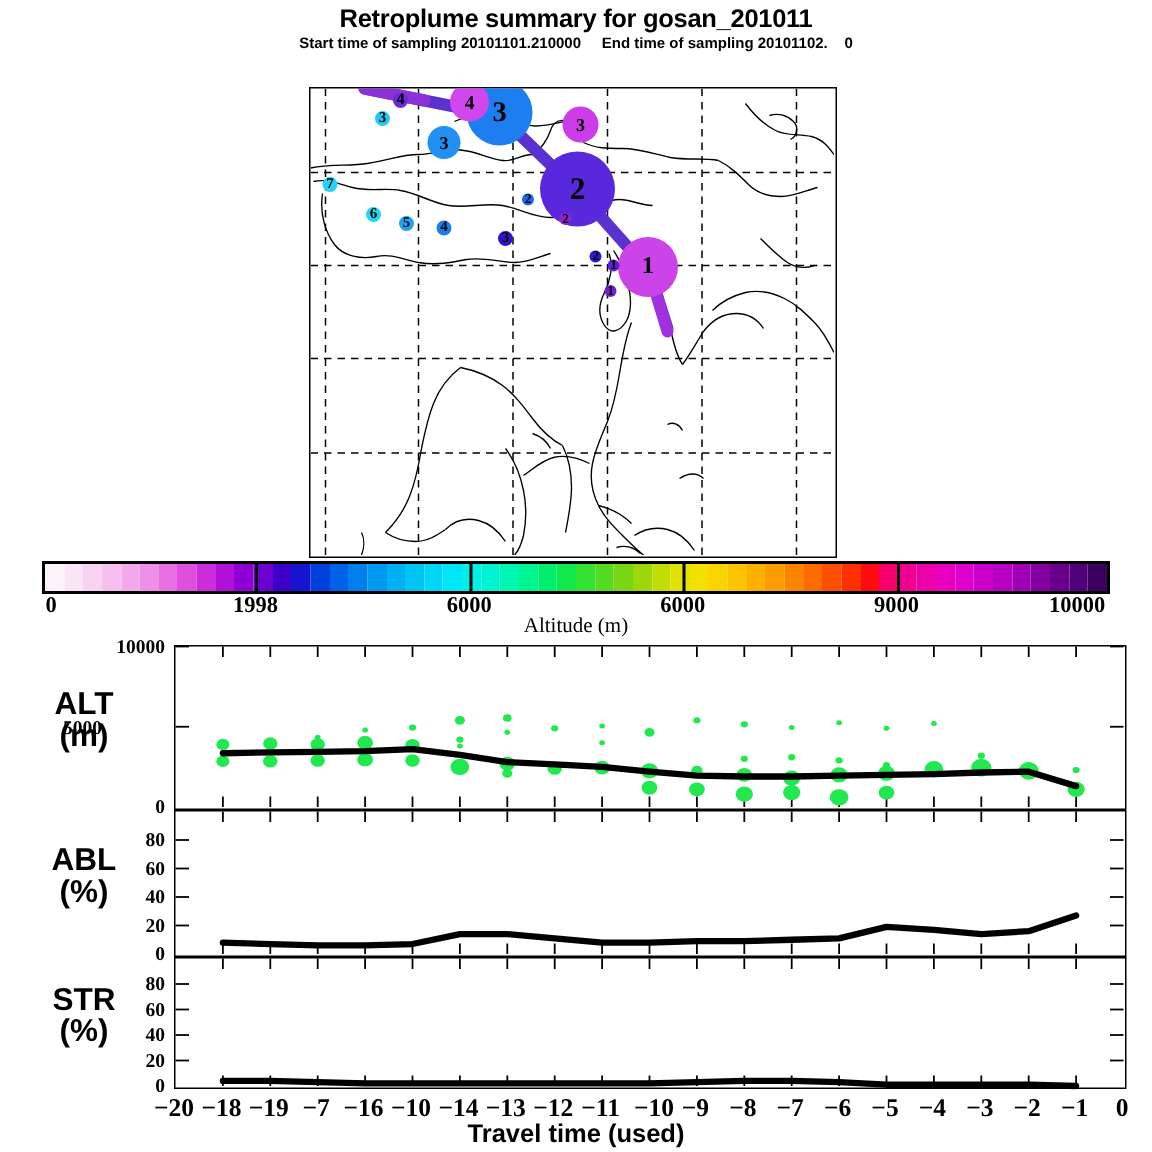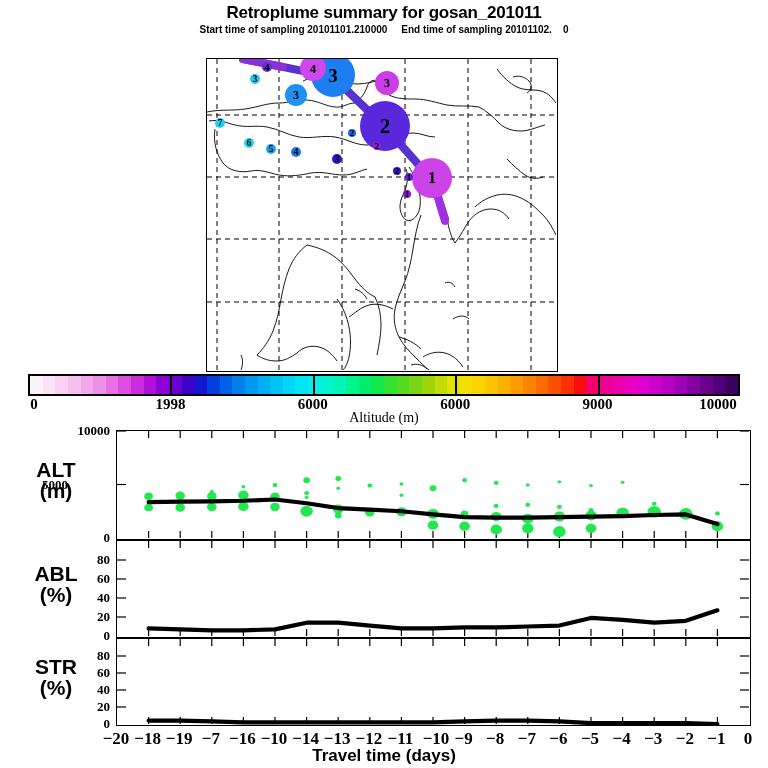--- a/index.html
+++ b/index.html
@@ -495,13 +495,13 @@
     <span style="left: 495.2px;">−8</span>
     <span style="left: 526.8px;">−7</span>
     <span style="left: 558.4px;">−6</span>
     <span style="left: 590px;">−5</span>
     <span style="left: 621.6px;">−4</span>
     <span style="left: 653.2px;">−3</span>
     <span style="left: 684.8px;">−2</span>
     <span style="left: 716.4px;">−1</span>
     <span style="left: 748px;">0</span>
   </div>
-<div id="x-axis-title">Travel time (days)</div>
+<div id="x-axis-title">Travel time (used)</div>
 
 </body></html>

